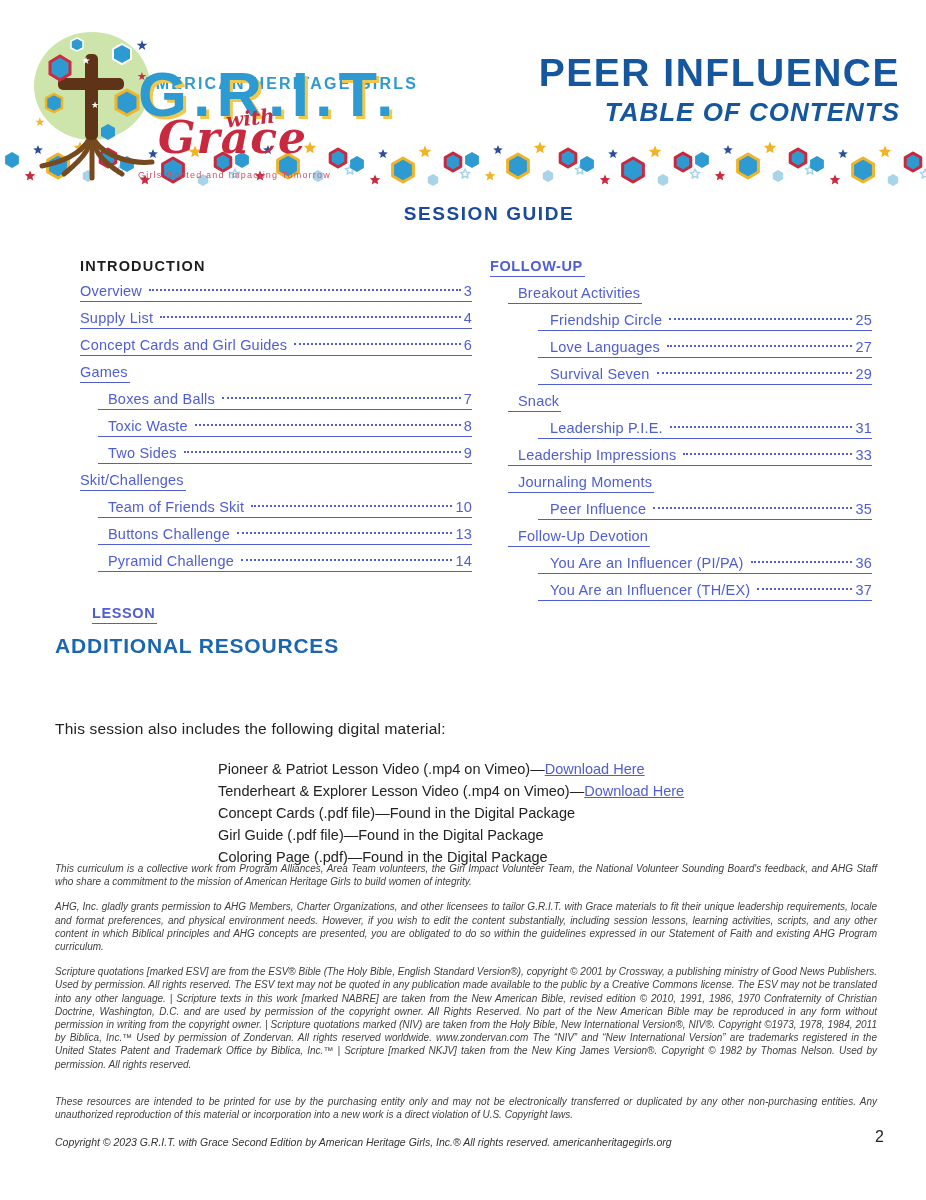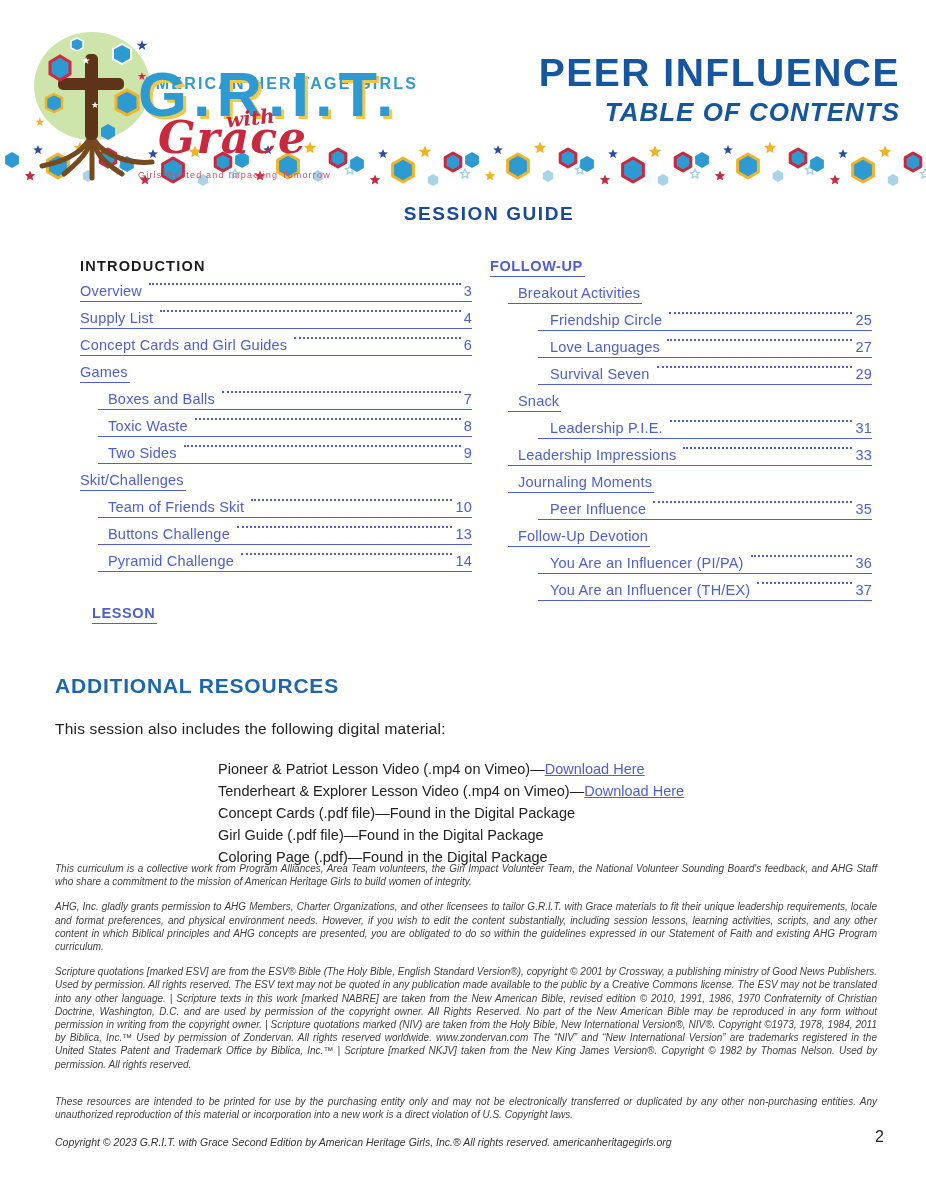--- a/index.html
+++ b/index.html
@@ -38,34 +38,34 @@
     color:var(--title-blue);margin-top:2px;}
   .band{position:absolute;left:0;top:138px;width:926px;height:60px;z-index:1;}
   
   .session-guide{position:absolute;left:0;top:203px;width:100%;text-align:center;
     font-size:19px;font-weight:bold;letter-spacing:1.6px;color:var(--guide-blue);padding-left:26px;}
   
   .toc{position:absolute;left:80px;top:258px;width:792px;display:flex;justify-content:space-between;}
   .toc-col{display:flex;flex-direction:column;}
   .toc-col.left{width:392px;}
   .toc-col.right{width:382px;}
-  .toc-row{display:flex;align-items:flex-start;font-size:14.5px;letter-spacing:0.2px;
+  .toc-row{display:flex;align-items:center;font-size:14.5px;letter-spacing:0.2px;
     color:var(--link);margin-bottom:8px;padding-bottom:2px;border-bottom:1.2px solid currentColor;cursor:pointer;}
   .toc-row.style-plain-heading{color:var(--ink);font-weight:bold;letter-spacing:1.2px;
     border-bottom:none;cursor:default;margin-bottom:7px;}
   .toc-row.style-section,.toc-row.style-section-bold{align-self:flex-start;padding-right:2px;}
   .toc-row.style-section-bold{font-weight:bold;letter-spacing:0.6px;}
   .toc-row.ind-1{margin-left:18px;padding-left:10px;}
   .toc-row.ind-2{margin-left:48px;padding-left:12px;}
   .toc-row.gap-before{margin-top:25px;margin-left:12px;}
   .toc-label{white-space:nowrap;}
   .toc-dots{flex:1;min-width:12px;margin:0 3px 3px 7px;border-bottom:2px dotted currentColor;}
   .toc-page{white-space:nowrap;}
   
-  .res-heading{position:absolute;left:55px;top:674px;font-size:21px;font-weight:800;
+  .res-heading{position:absolute;left:55px;top:634px;font-size:21px;font-weight:800;
     letter-spacing:0.8px;color:var(--res-blue);}
   .res-intro{position:absolute;left:55px;top:720px;font-size:15.5px;color:#222;letter-spacing:0.2px;}
   .res-list{position:absolute;left:218px;top:758px;font-size:14.5px;color:#222;line-height:22px;}
   .res-list a{color:var(--link);text-decoration:underline;cursor:pointer;}
   
   .legal{position:absolute;left:55px;top:862px;width:822px;font-size:10px;font-style:italic;
     line-height:13.2px;color:var(--legal);text-align:justify;}
   .legal p{margin:0 0 12px 0;}
   .legal p.sp{margin-bottom:24px;}
   

